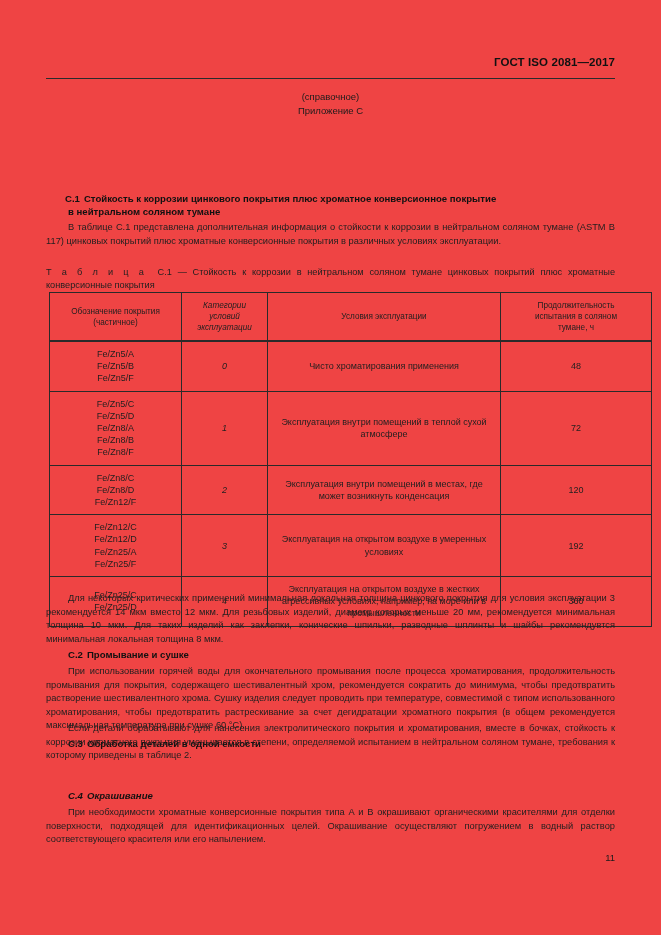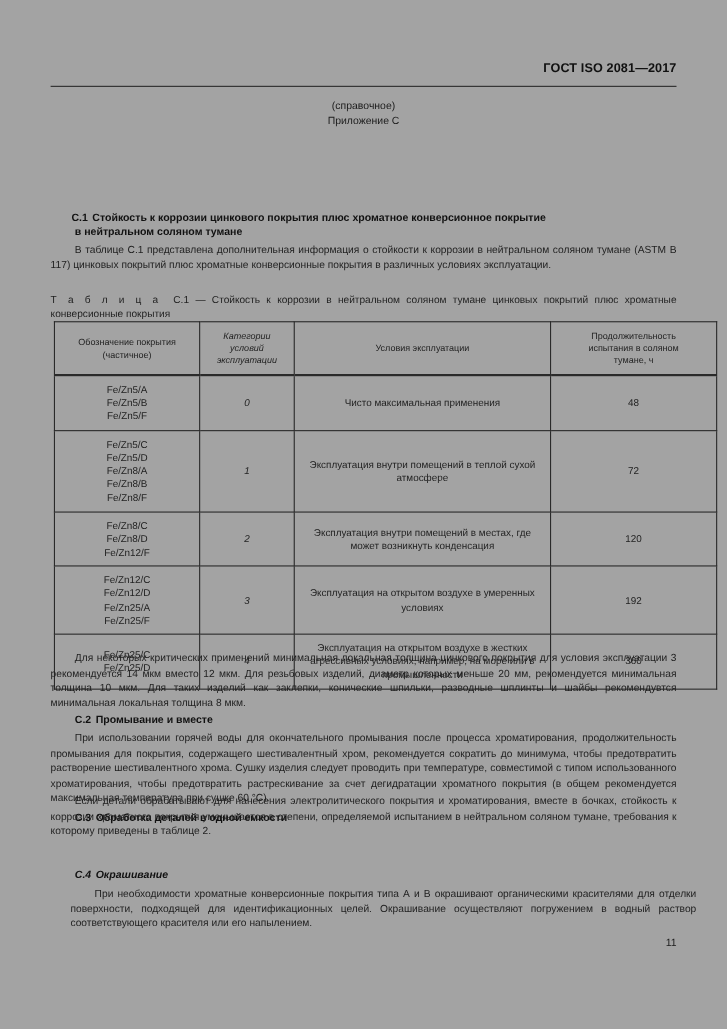--- a/index.html
+++ b/index.html
@@ -15,21 +15,21 @@
     position: relative;
     overflow: hidden;
     -webkit-font-smoothing: antialiased;
   }
 
   .page {
     position: absolute;
     left: 0; top: 0;
     width: 661px;
     height: 935px;
-    background: #a3a3a3;
+    background: #ef4444;
   }
 
   
   .doc-header {
     position: absolute;
     left: 46px;
     top: 56px;
     width: 569px;
     text-align: right;
     font-size: 11.5px;
@@ -206,21 +206,21 @@
       </thead>
       <tbody>
 
         <tr>
           <td class="c-code code-lines">
             <span>Fe/Zn5/A</span>
             <span>Fe/Zn5/B</span>
             <span>Fe/Zn5/F</span>
           </td>
           <td class="c-cat">0</td>
-          <td class="c-cond">Чисто максимальная применения</td>
+          <td class="c-cond">Чисто хроматирования применения</td>
           <td class="c-dur">48</td>
         </tr>
 
         <tr>
           <td class="c-code code-lines">
             <span>Fe/Zn5/C</span>
             <span>Fe/Zn5/D</span>
             <span>Fe/Zn8/A</span>
             <span>Fe/Zn8/B</span>
             <span>Fe/Zn8/F</span>
@@ -262,29 +262,29 @@
           <td class="c-cond">Эксплуатация на открытом воздухе в жестких агрессивных условиях, например, на море или в промышленности</td>
           <td class="c-dur">360</td>
         </tr>
       </tbody>
     </table>
   </div>
 
   <div class="para" style="left:46px; top:592px; width:569px; text-indent:22px;">Для некоторых критических применений минимальная локальная толщина цинкового покрытия для условия эксплуатации 3 рекомендуется 14 мкм вместо 12 мкм. Для резьбовых изделий, диаметр которых меньше 20 мм, рекомендуется минимальная толщина 10 мкм. Для таких изделий как заклепки, конические шпильки, разводные шплинты и шайбы рекомендувтся минимальная локальная толщина 8 мкм.</div>
 
   <div class="clause-head" style="left:68px; top:648px; width:548px;">
-    <span class="num">С.2</span><span>Промывание и вместе</span>
+    <span class="num">С.2</span><span>Промывание и сушке</span>
   </div>
   <div class="para" style="left:46px; top:665px; width:569px; text-indent:22px;">При использовании горячей воды для окончательного промывания после процесса хроматирования, продолжительность промывания для покрытия, содержащего шестивалентный хром, рекомендуется сократить до минимума, чтобы предотвратить растворение шестивалентного хрома. Сушку изделия следует проводить при температуре, совместимой с типом использованного хроматирования, чтобы предотвратить растрескивание за счет дегидратации хроматного покрытия (в общем рекомендуется максимальная температура при сушке 60 °С).</div>
 
   <div class="clause-head" style="left:68px; top:737px; width:548px;">
     <span class="num">С.3</span><span>Обработка деталей в одной емкости</span>
   </div>
   <div class="para" style="left:46px; top:722px; width:569px; text-indent:22px;">Если детали обрабатывают для нанесения электролитического покрытия и хроматирования, вместе в бочках, стойкость к коррозии хроматного покрытия уменьшается в степени, определяемой испытанием в нейтральном соляном тумане, требования к которому приведены в таблице 2.</div>
 
   <div class="clause-head" style="left:68px; top:789px; width:548px;font-style:italic;">
     <span class="num">С.4</span><span>Окрашивание</span>
   </div>
-  <div class="para" style="left:64px; top:806px; width:569px; text-indent:22px;">При необходимости хроматные конверсионные покрытия типа А и В окрашивают органическими красителями для отделки поверхности, подходящей для идентификационных целей. Окрашивание осуществляют погружением в водный раствор соответствующего красителя или его напылением.</div>
+  <div class="para" style="left:46px; top:806px; width:569px; text-indent:22px;">При необходимости хроматные конверсионные покрытия типа А и В окрашивают органическими красителями для отделки поверхности, подходящей для идентификационных целей. Окрашивание осуществляют погружением в водный раствор соответствующего красителя или его напылением.</div>
 
   <div class="page-num">11</div>
 
 </div>
 
 </body></html>

